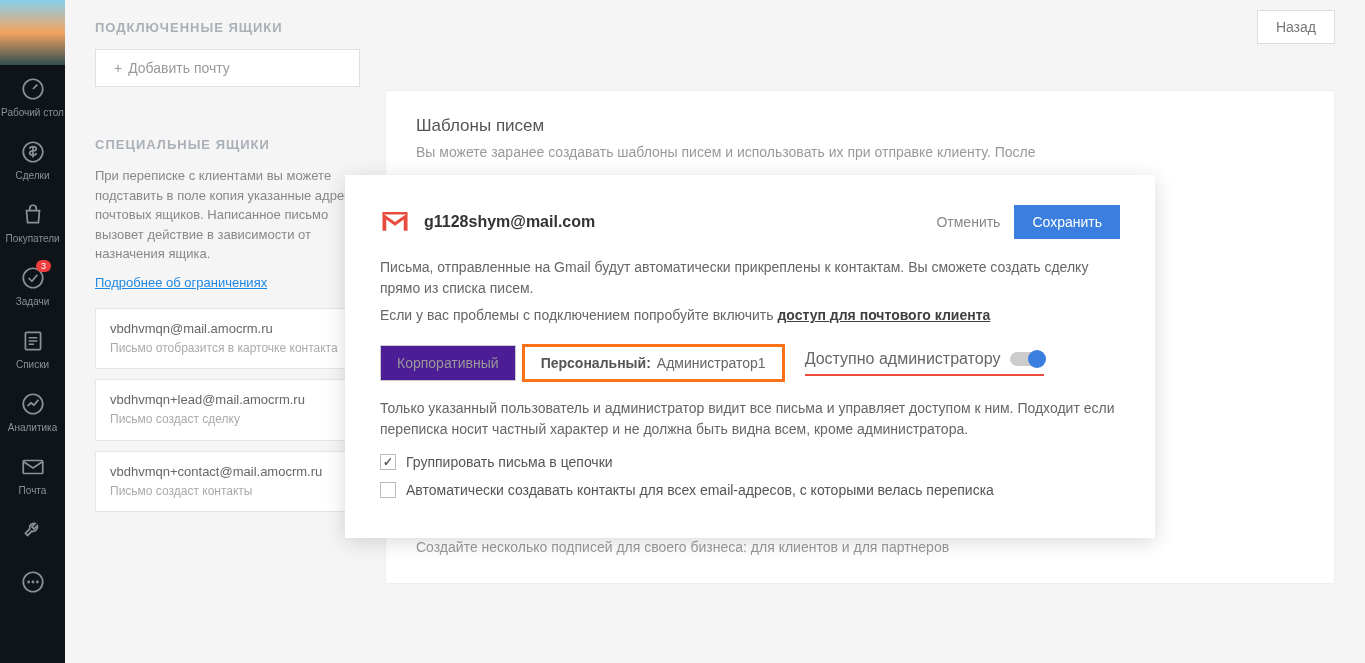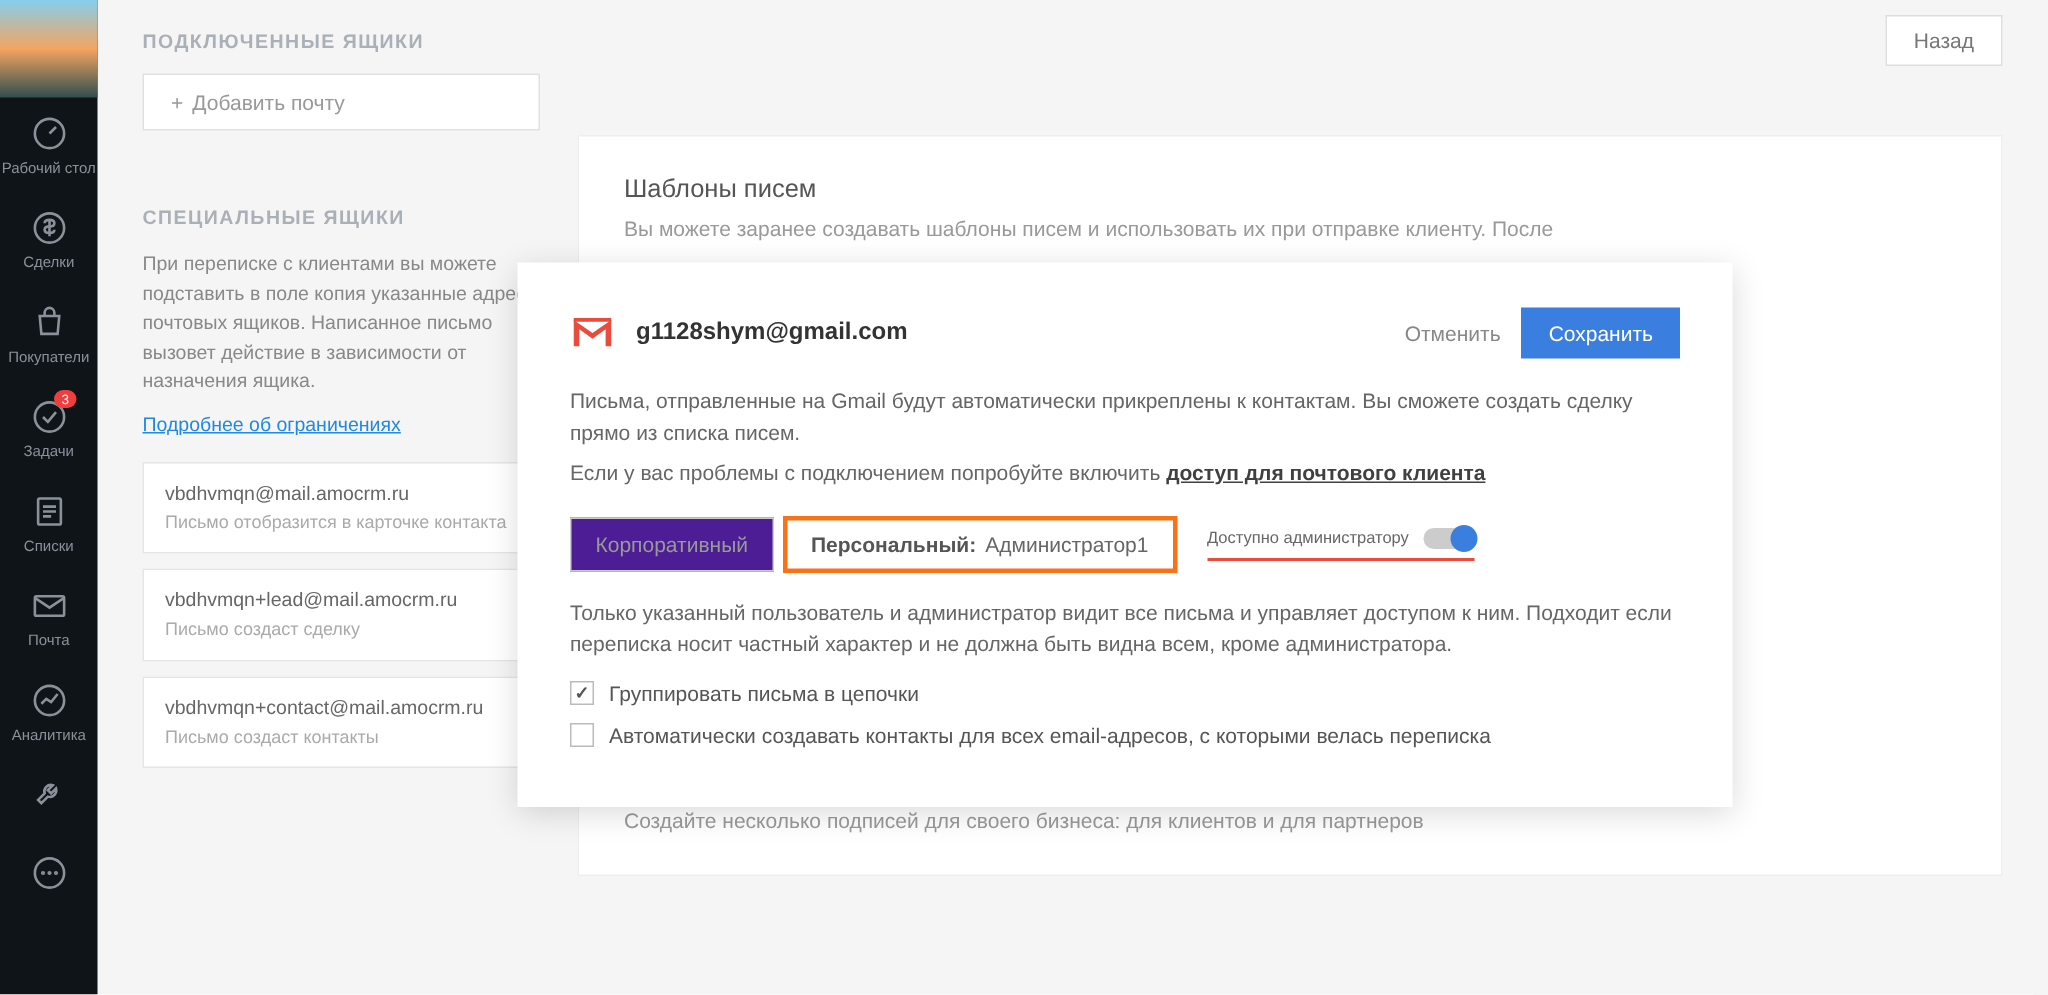--- a/index.html
+++ b/index.html
@@ -43,21 +43,21 @@
 .btn-cancel { color: #888; cursor: pointer; font-size: 14px; }
 .btn-save { background: #3a7fe0; color: #fff; border: none; padding: 9px 18px; cursor: pointer; font-size: 14px; }
 .modal-body { color: #666; }
 .modal-body p { margin-bottom: 6px; line-height: 1.5; font-size: 14px; }
 .ext-link { color: #404040; text-decoration: underline; cursor: pointer; font-weight: bold; }
 .type-row { display: flex; align-items: center; gap: 6px; margin-top: 18px; margin-bottom: 16px; }
 .type-btn { border: 1px solid #ccc; padding: 9px 16px; color: #999; background: #4c1d95; cursor: pointer; font-size: 14px; }
 .type-personal { border: 3px solid #f97316; padding: 8px 16px; display: flex; gap: 6px; }
 .type-personal .lab { font-weight: 600; color: #555; }
 .type-personal .val { color: #666; }
-.admin-toggle { margin-left: 14px; display: flex; align-items: center; gap: 10px; color: #666; font-size: 11px; }
+.admin-toggle { margin-left: 14px; display: flex; align-items: center; gap: 10px; color: #666; font-size: 16px; }
 .toggle { width: 34px; height: 14px; background: #ccc; border-radius: 7px; position: relative; cursor: pointer; }
 .toggle::after { content: ''; width: 18px; height: 18px; background: #3a7fe0; border-radius: 50%; position: absolute; right: -2px; top: -2px; }
 .underline-red { border-bottom: 2px solid #e74c3c; padding-bottom: 6px; }
 .desc2 { color: #666; font-size: 14px; line-height: 1.5; margin-bottom: 14px; }
 .check-row { display: flex; align-items: center; gap: 10px; margin-bottom: 12px; color: #555; font-size: 14px; }
 .checkbox { width: 16px; height: 16px; border: 1px solid #bbb; display: inline-flex; align-items: center; justify-content: center; cursor: pointer; }
 .checkbox.checked::after { content: '✓'; color: #555; font-size: 12px; font-weight: bold; }
 .sig-section { margin-top: 28px; }
 svg { stroke: #8a9199; fill: none; stroke-width: 1.6; }
 </style>
@@ -108,34 +108,34 @@
           <svg width="26" height="26" viewBox="0 0 24 24">
             <rect x="5" y="4" width="14" height="16" rx="1"></rect>
             <path d="M8 9h8M8 12h8M8 15h5"></path>
           </svg>
         </span>
       <span class="label">Списки</span>
     </div>
     <div class="sidebar-item">
       <span class="icon">
           <svg width="26" height="26" viewBox="0 0 24 24">
+            <circle cx="12" cy="12" r="9"></circle>
+            <path d="M7 14l3-3 3 2 4-5"></path>
+          </svg>
+        </span>
+      <span class="label">Аналитика</span>
+    </div>
+    <div class="sidebar-item">
+      <span class="icon">
+          <svg width="26" height="26" viewBox="0 0 24 24">
             <rect x="3" y="6" width="18" height="12" rx="1"></rect>
             <path d="M3 7l9 6 9-6"></path>
           </svg>
         </span>
       <span class="label">Почта</span>
-    </div>
-    <div class="sidebar-item">
-      <span class="icon">
-          <svg width="26" height="26" viewBox="0 0 24 24">
-            <circle cx="12" cy="12" r="9"></circle>
-            <path d="M7 14l3-3 3 2 4-5"></path>
-          </svg>
-        </span>
-      <span class="label">Аналитика</span>
     </div>
     <div class="sidebar-item">
       <span class="icon">
           <svg width="26" height="26" viewBox="0 0 24 24">
             <path d="M14 6a4 4 0 00-5 5l-4 4 2 2 4-4a4 4 0 005-5l-3 3-2-2z"></path>
           </svg>
         </span>
     </div>
     <div class="sidebar-item">
       <span class="icon">
@@ -196,21 +196,21 @@
 <div class="modal-wrap">
   <div class="modal">
     <div class="modal-head">
       <div class="modal-title-wrap">
         <span class="gmail-icon">
           <svg viewBox="0 0 24 18" width="30" height="24">
               <path d="M2 2v14h3V7l7 5 7-5v9h3V2l-10 7z" fill="#e74c3c" stroke="none"></path>
               <path d="M2 2h20" stroke="#e74c3c" stroke-width="2"></path>
             </svg>
         </span>
-        <span class="modal-title">g1128shym@gmail.com</span>
+        <span class="modal-title">g1128shym@mail.com</span>
       </div>
       <div class="modal-actions">
         <span class="btn-cancel">Отменить</span>
         <button class="btn-save">Сохранить</button>
       </div>
     </div>
     <div class="modal-body">
       <p>Письма, отправленные на Gmail будут автоматически прикреплены к контактам. Вы сможете создать сделку прямо из списка писем.</p>
       <p><span>Если у вас проблемы с подключением попробуйте включить </span><a class="ext-link">доступ для почтового клиента</a></p>
 

